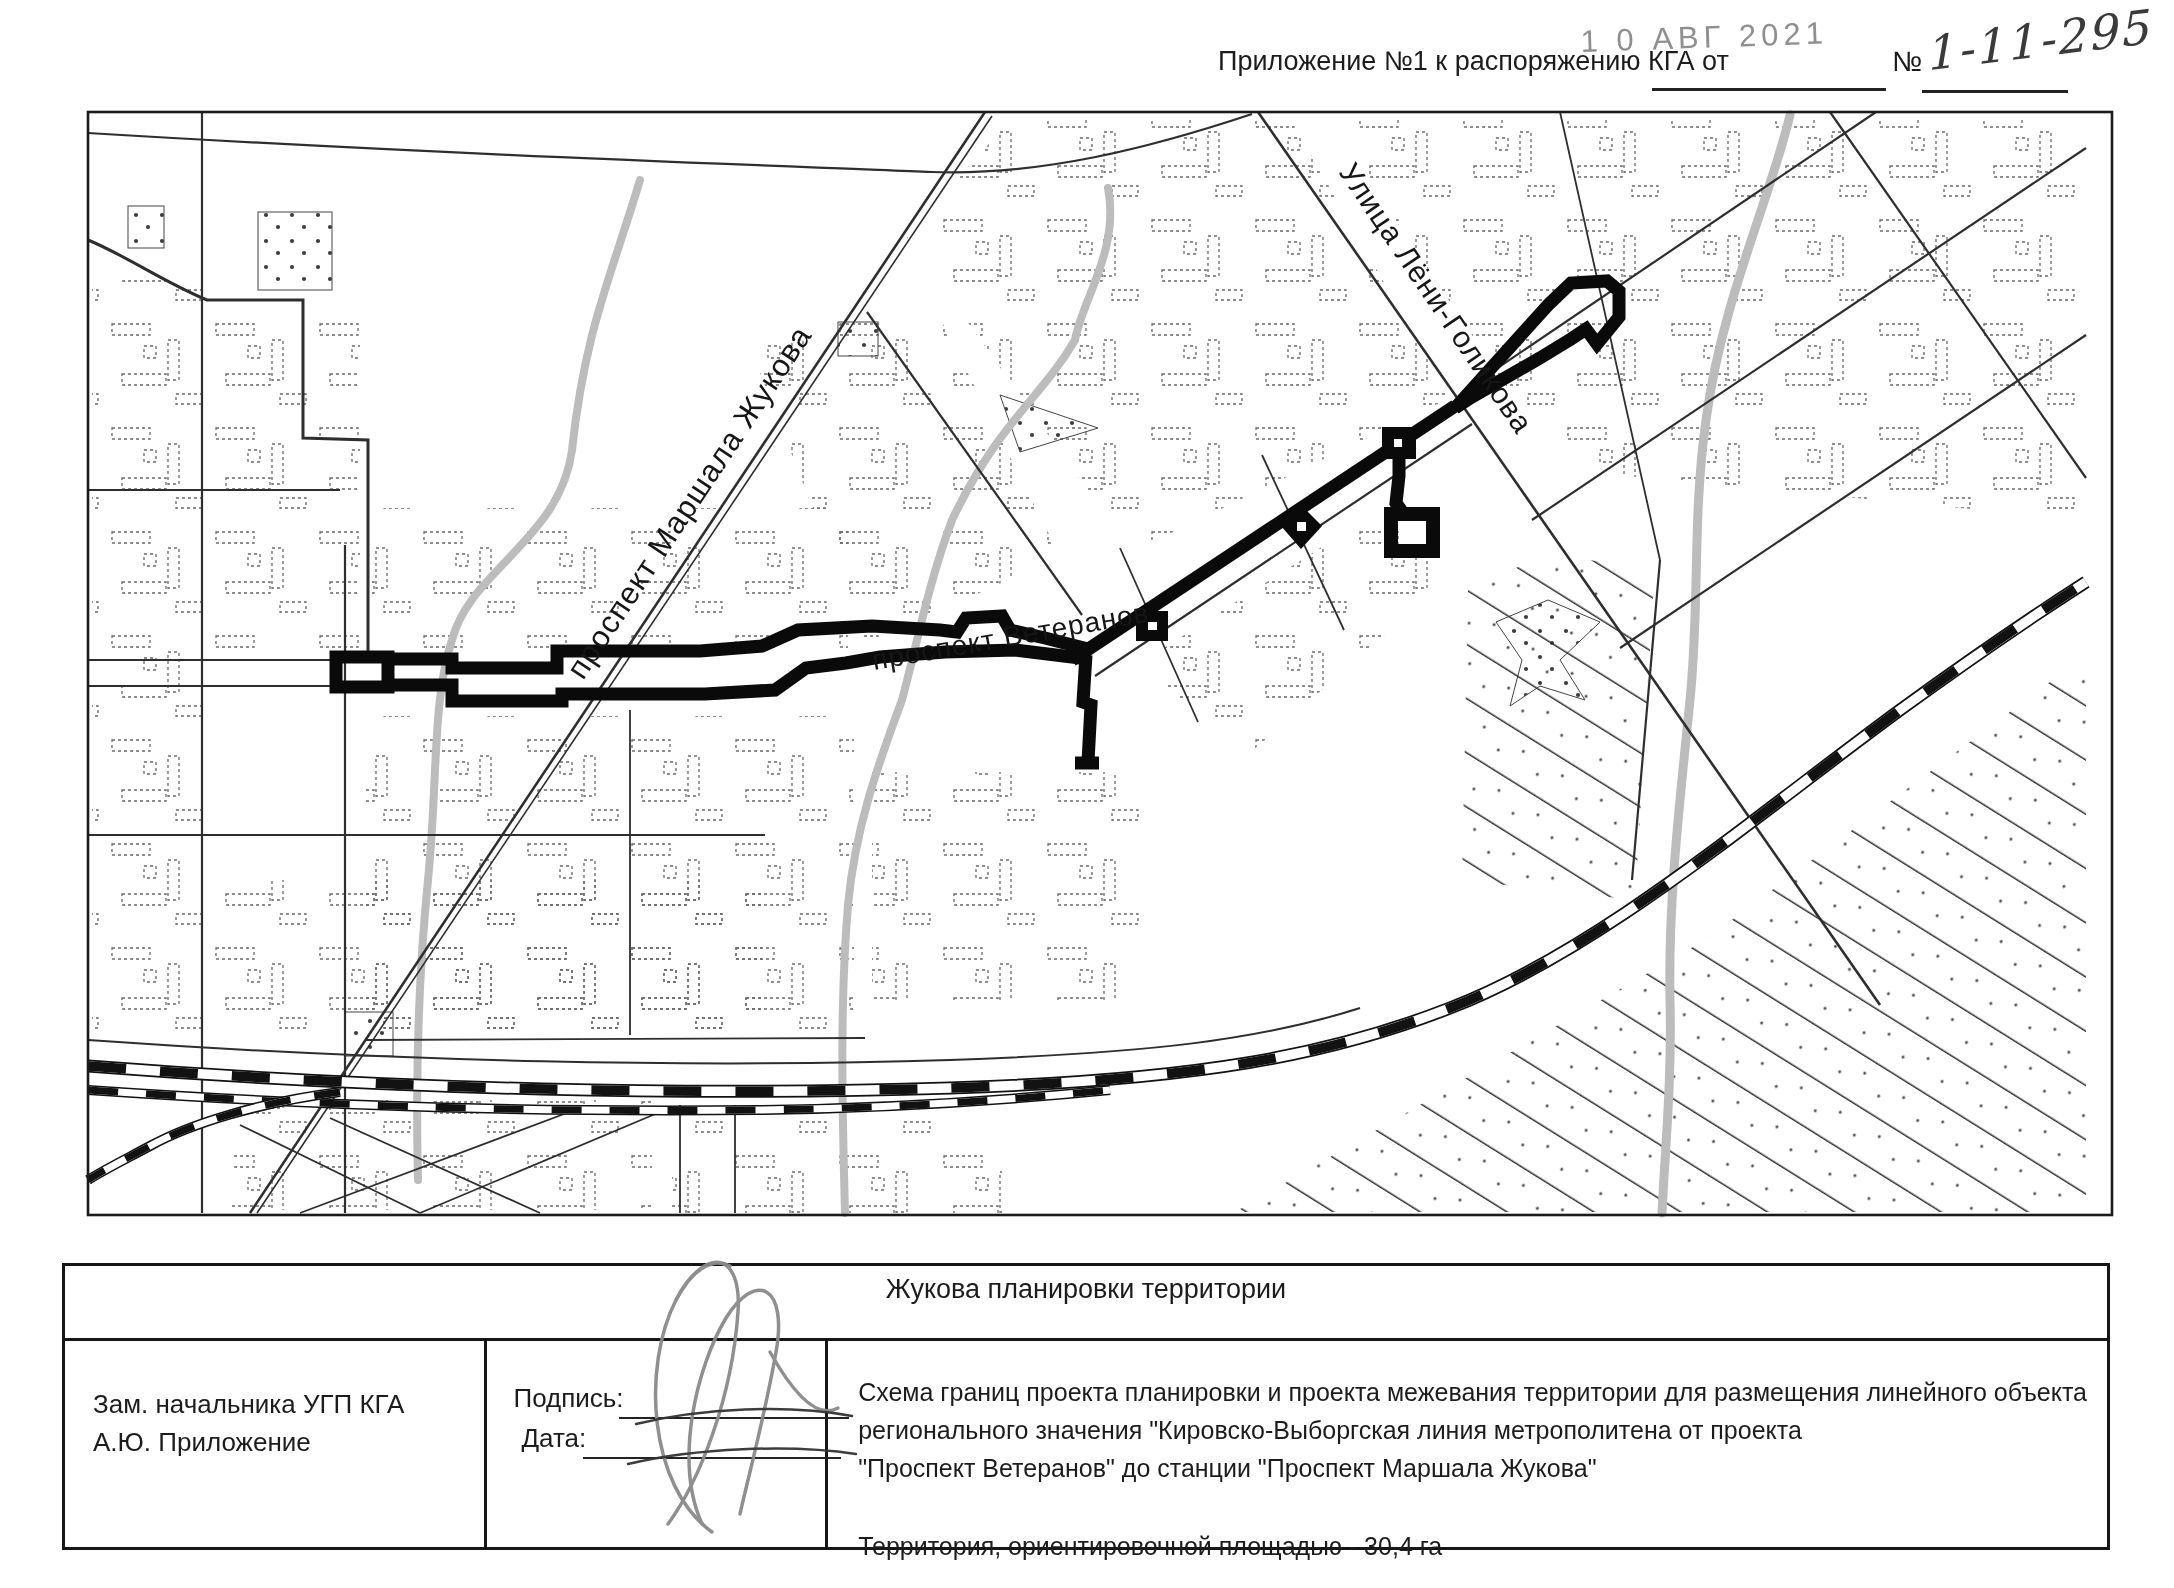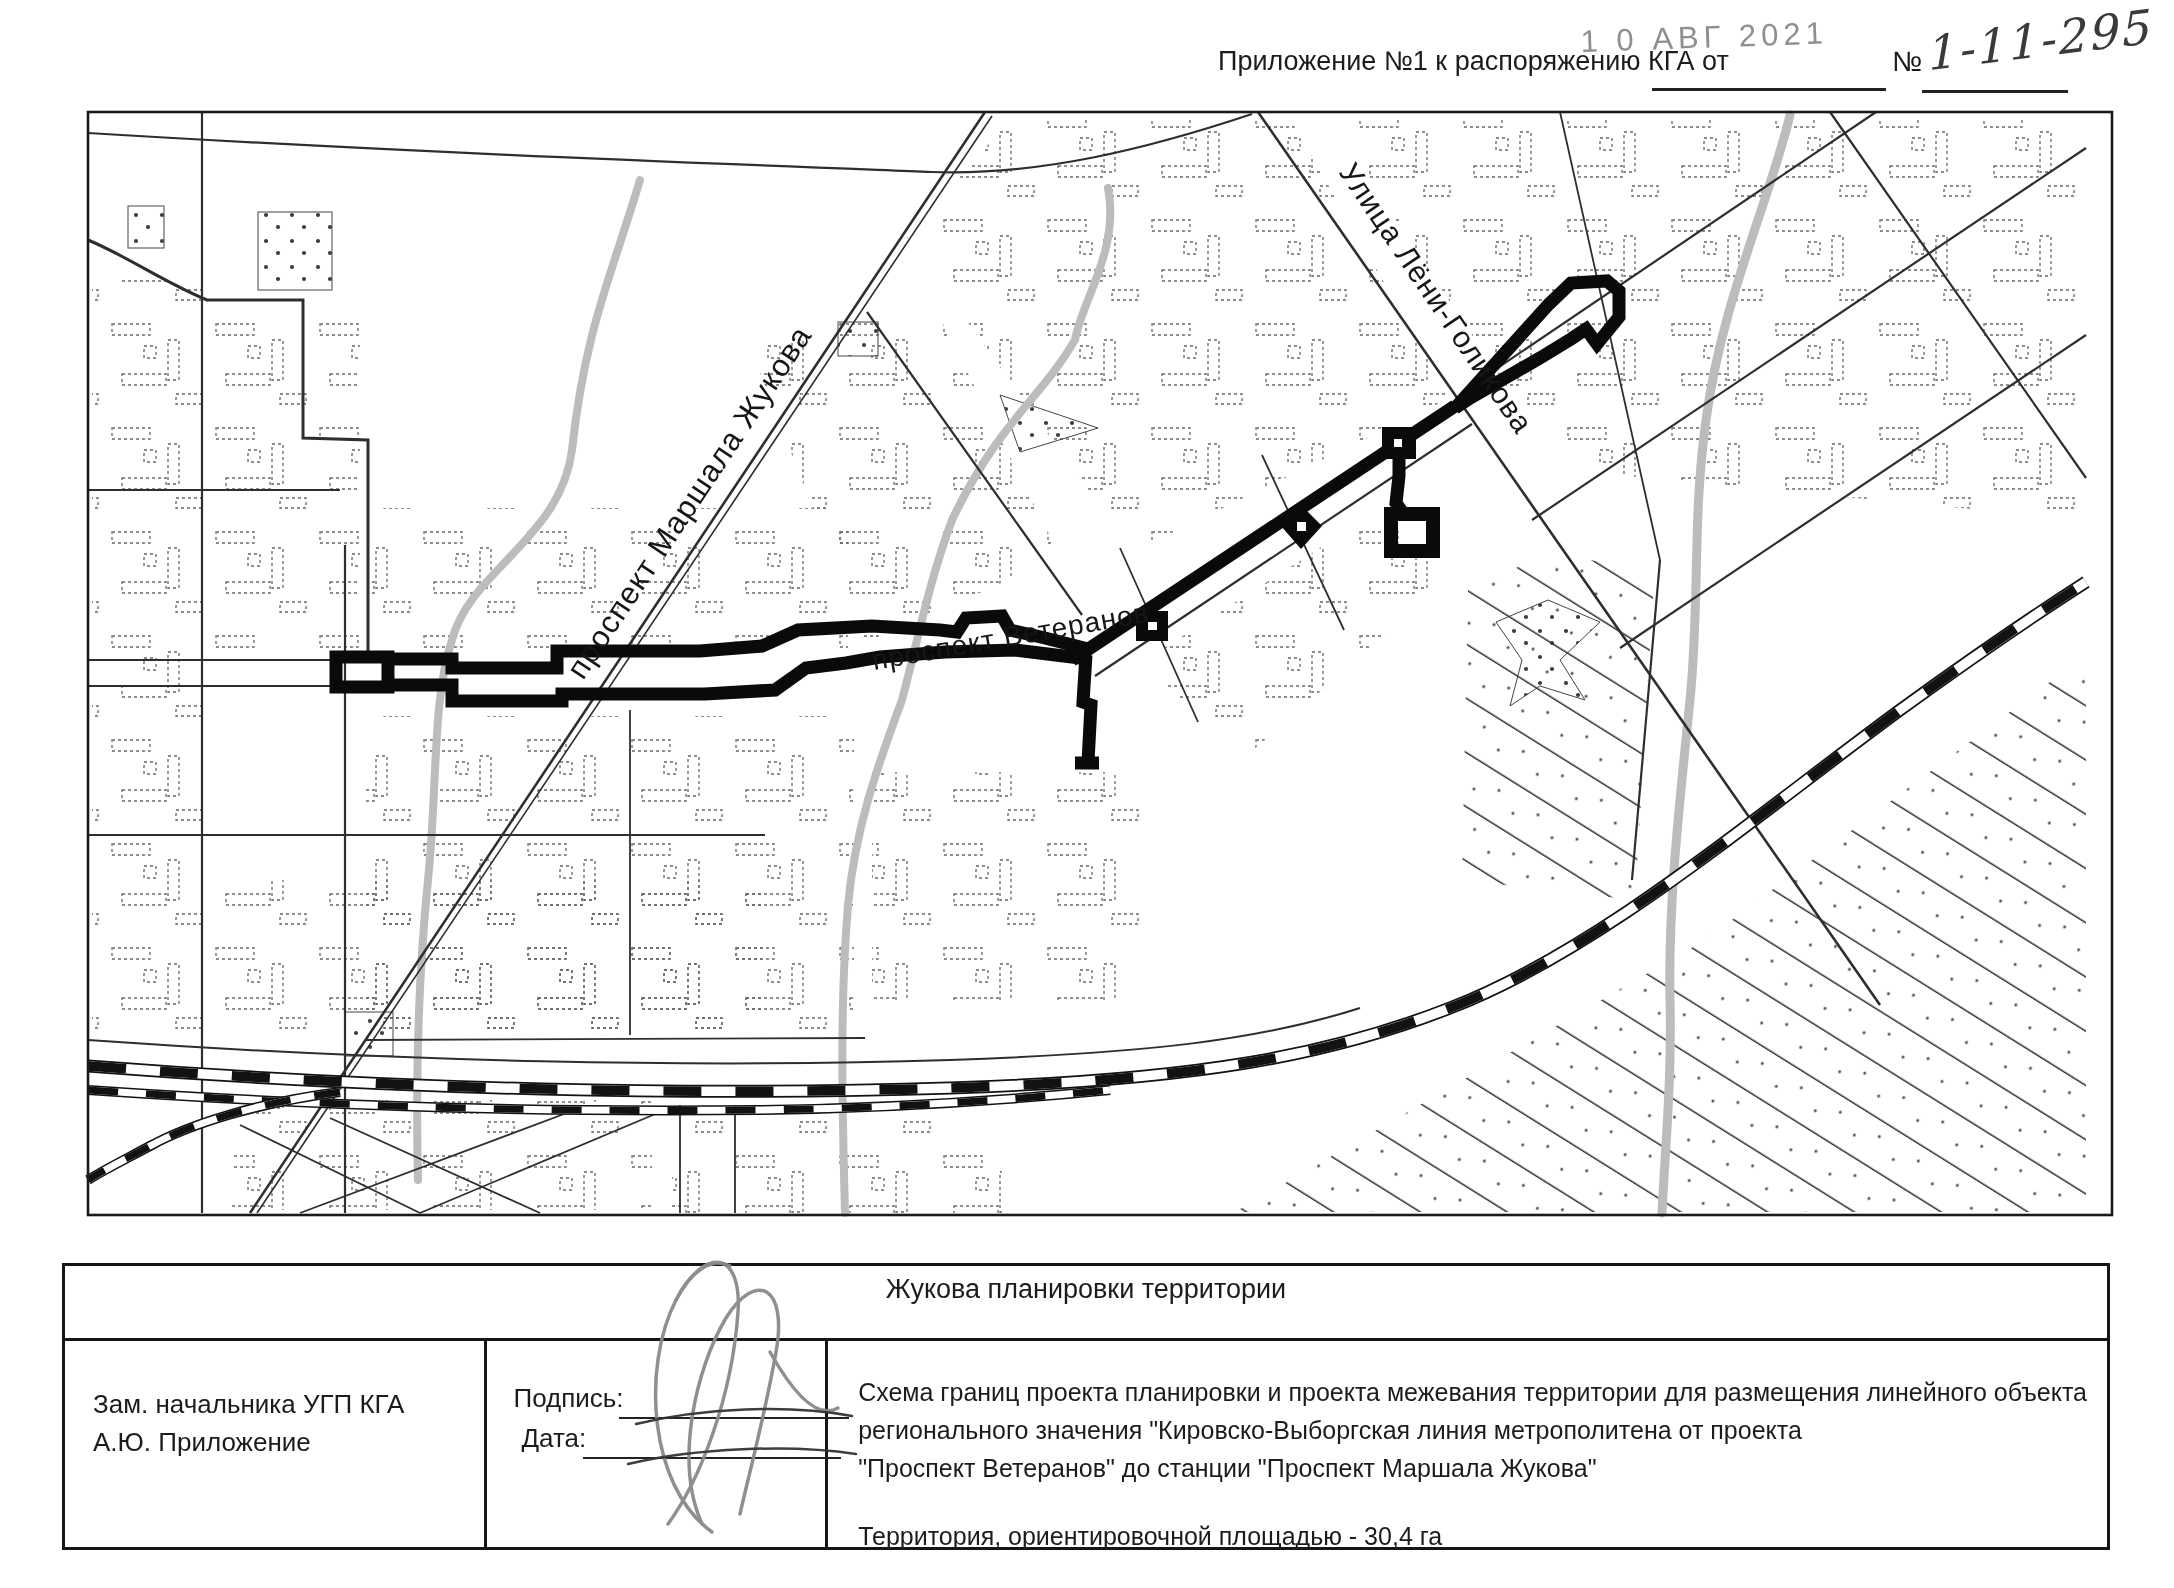--- a/index.html
+++ b/index.html
@@ -26,21 +26,21 @@
   .tcell{position:relative;box-sizing:border-box;}
   .tc1{width:468px;border-right:3px solid #161616;padding:44px 0 0 28px;font-size:26px;line-height:38px;}
   .tc2{width:380px;border-right:3px solid #161616;}
   .tc3{flex:1;padding:32px 20px 0 30px;font-size:25px;line-height:38px;}
   .tc2 .lbl{position:absolute;font-size:26px;}
   .sig-label{left:26px;top:42px;}
   .date-label{left:34px;top:82px;}
   .sig-rule{position:absolute;border-bottom:2.5px solid #222;}
   .rule1{left:132px;top:44px;width:230px;height:32px;}
   .rule2{left:96px;top:84px;width:258px;height:32px;}
-  .area-line{margin-top:30px;}
+  .area-line{margin-top:40px;}
   .desc div{white-space:nowrap;}
   
   svg.overlay{position:absolute;left:0;top:0;z-index:5;pointer-events:none;}
   svg text{font-family:"Liberation Sans",sans-serif;fill:#161616;}
 </style>
 </head>
 <body>
 
 <div class="page">
 

